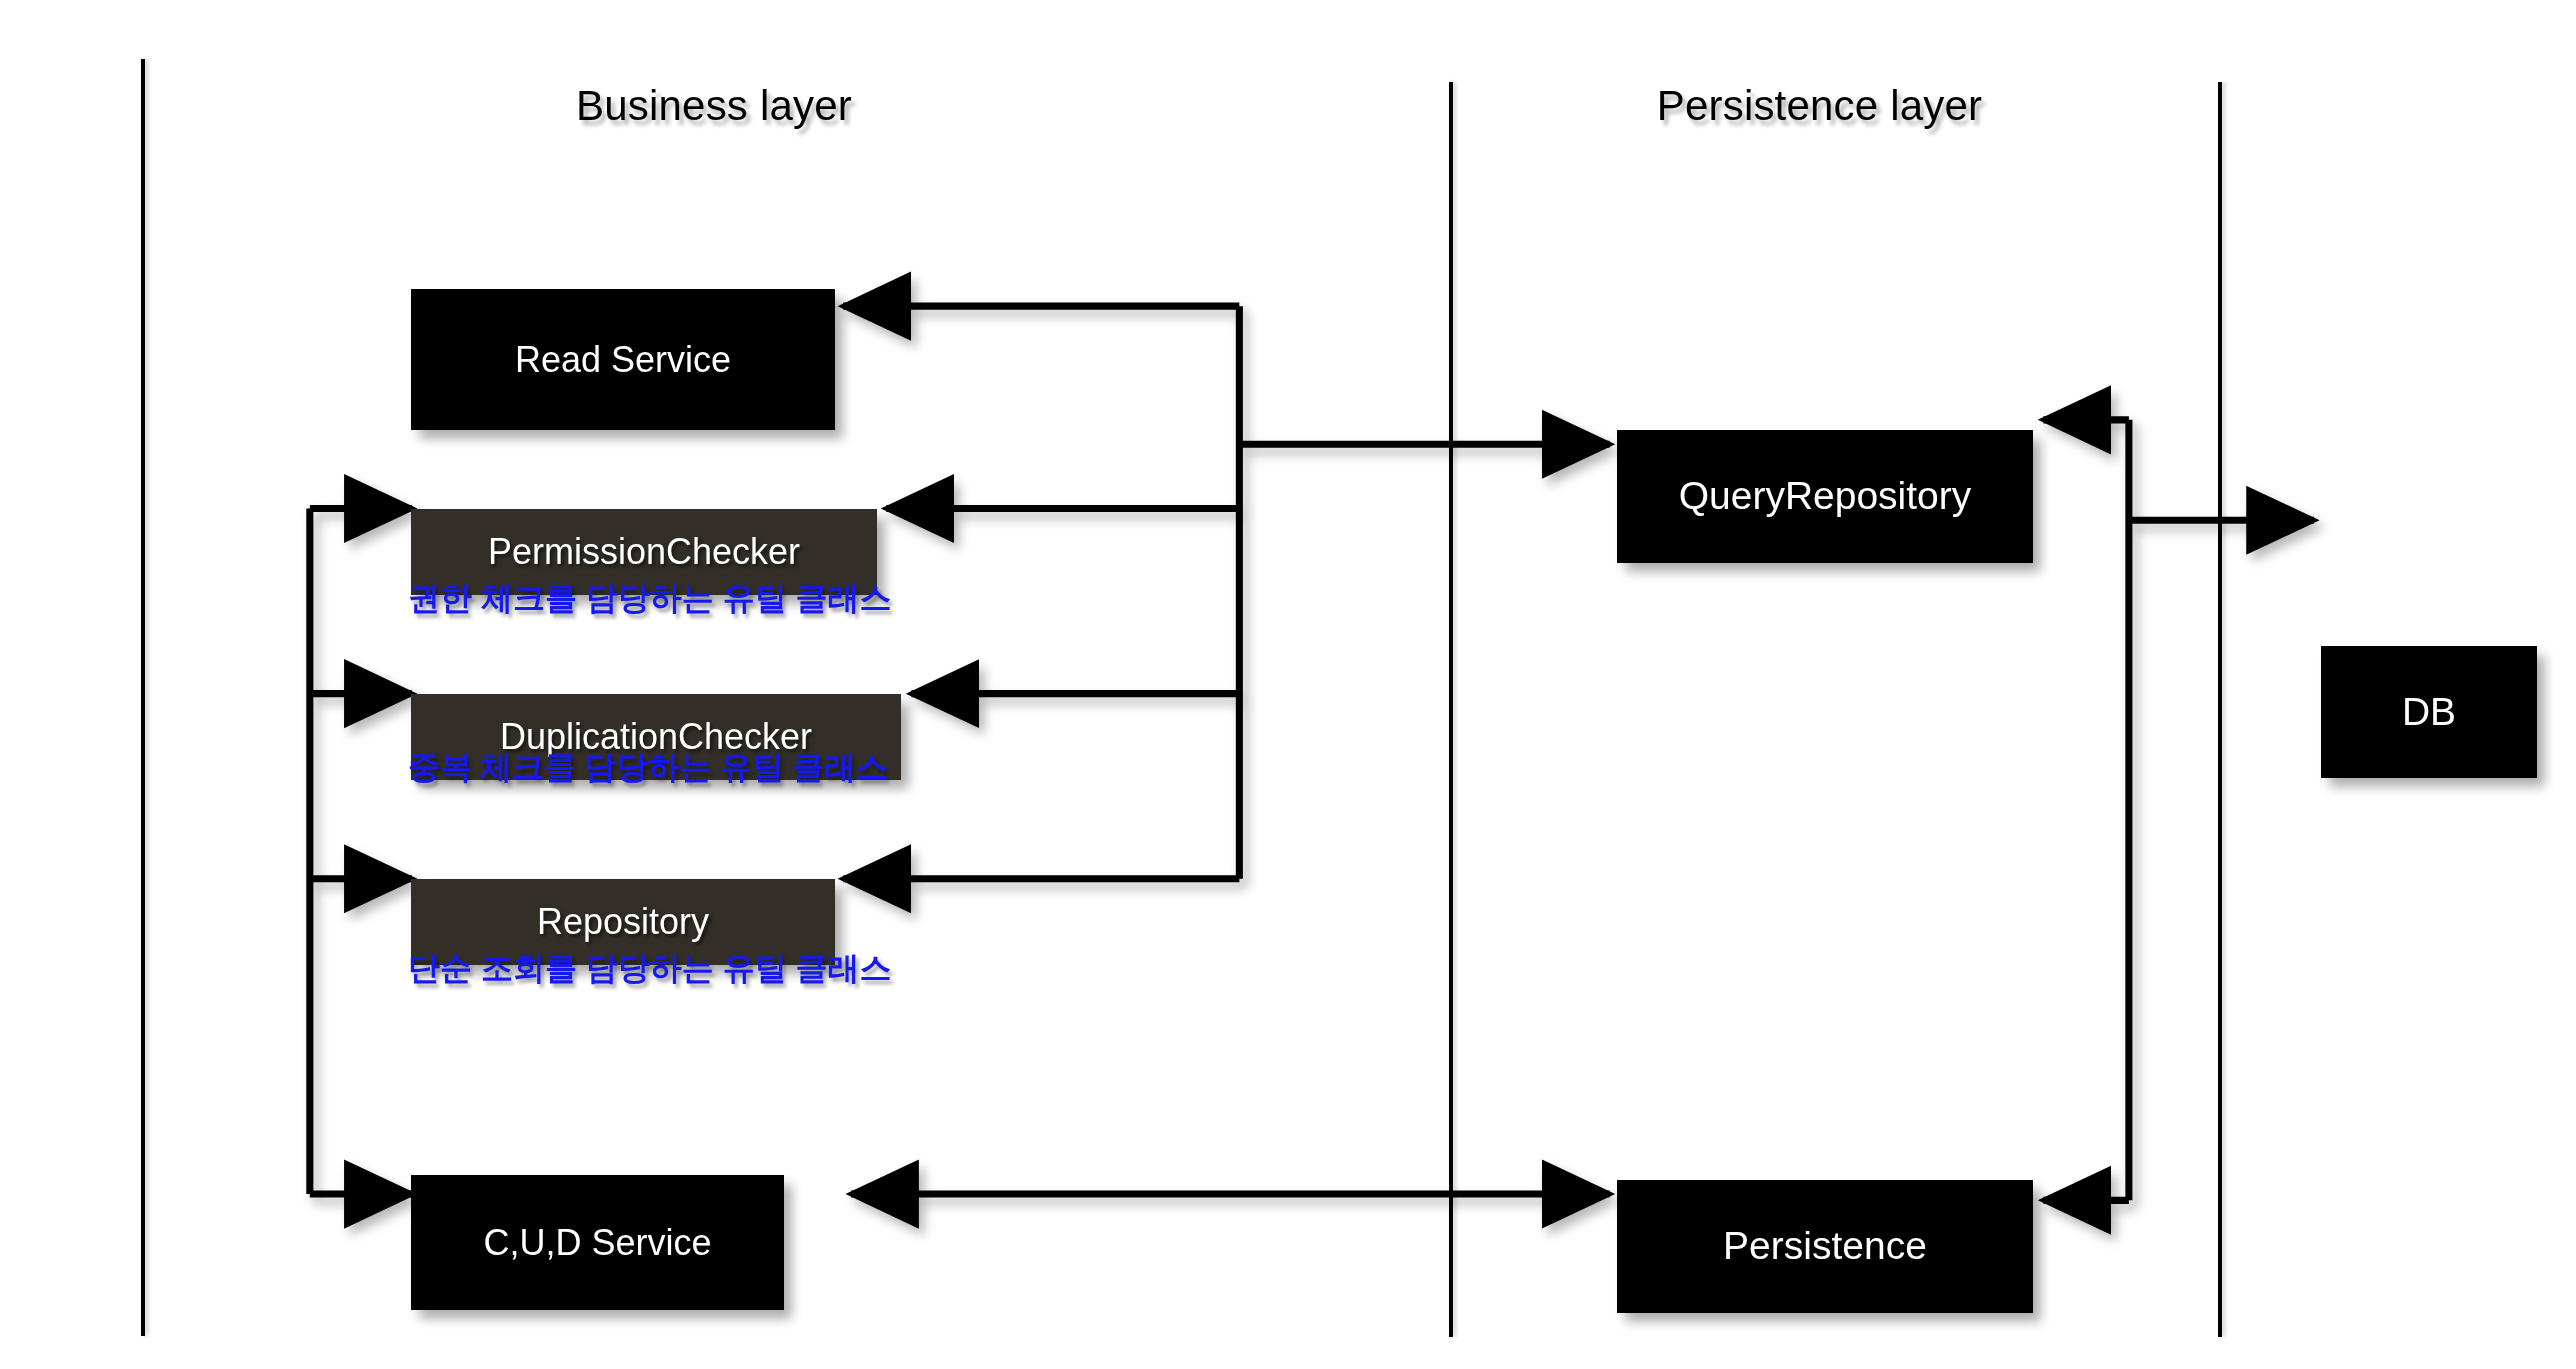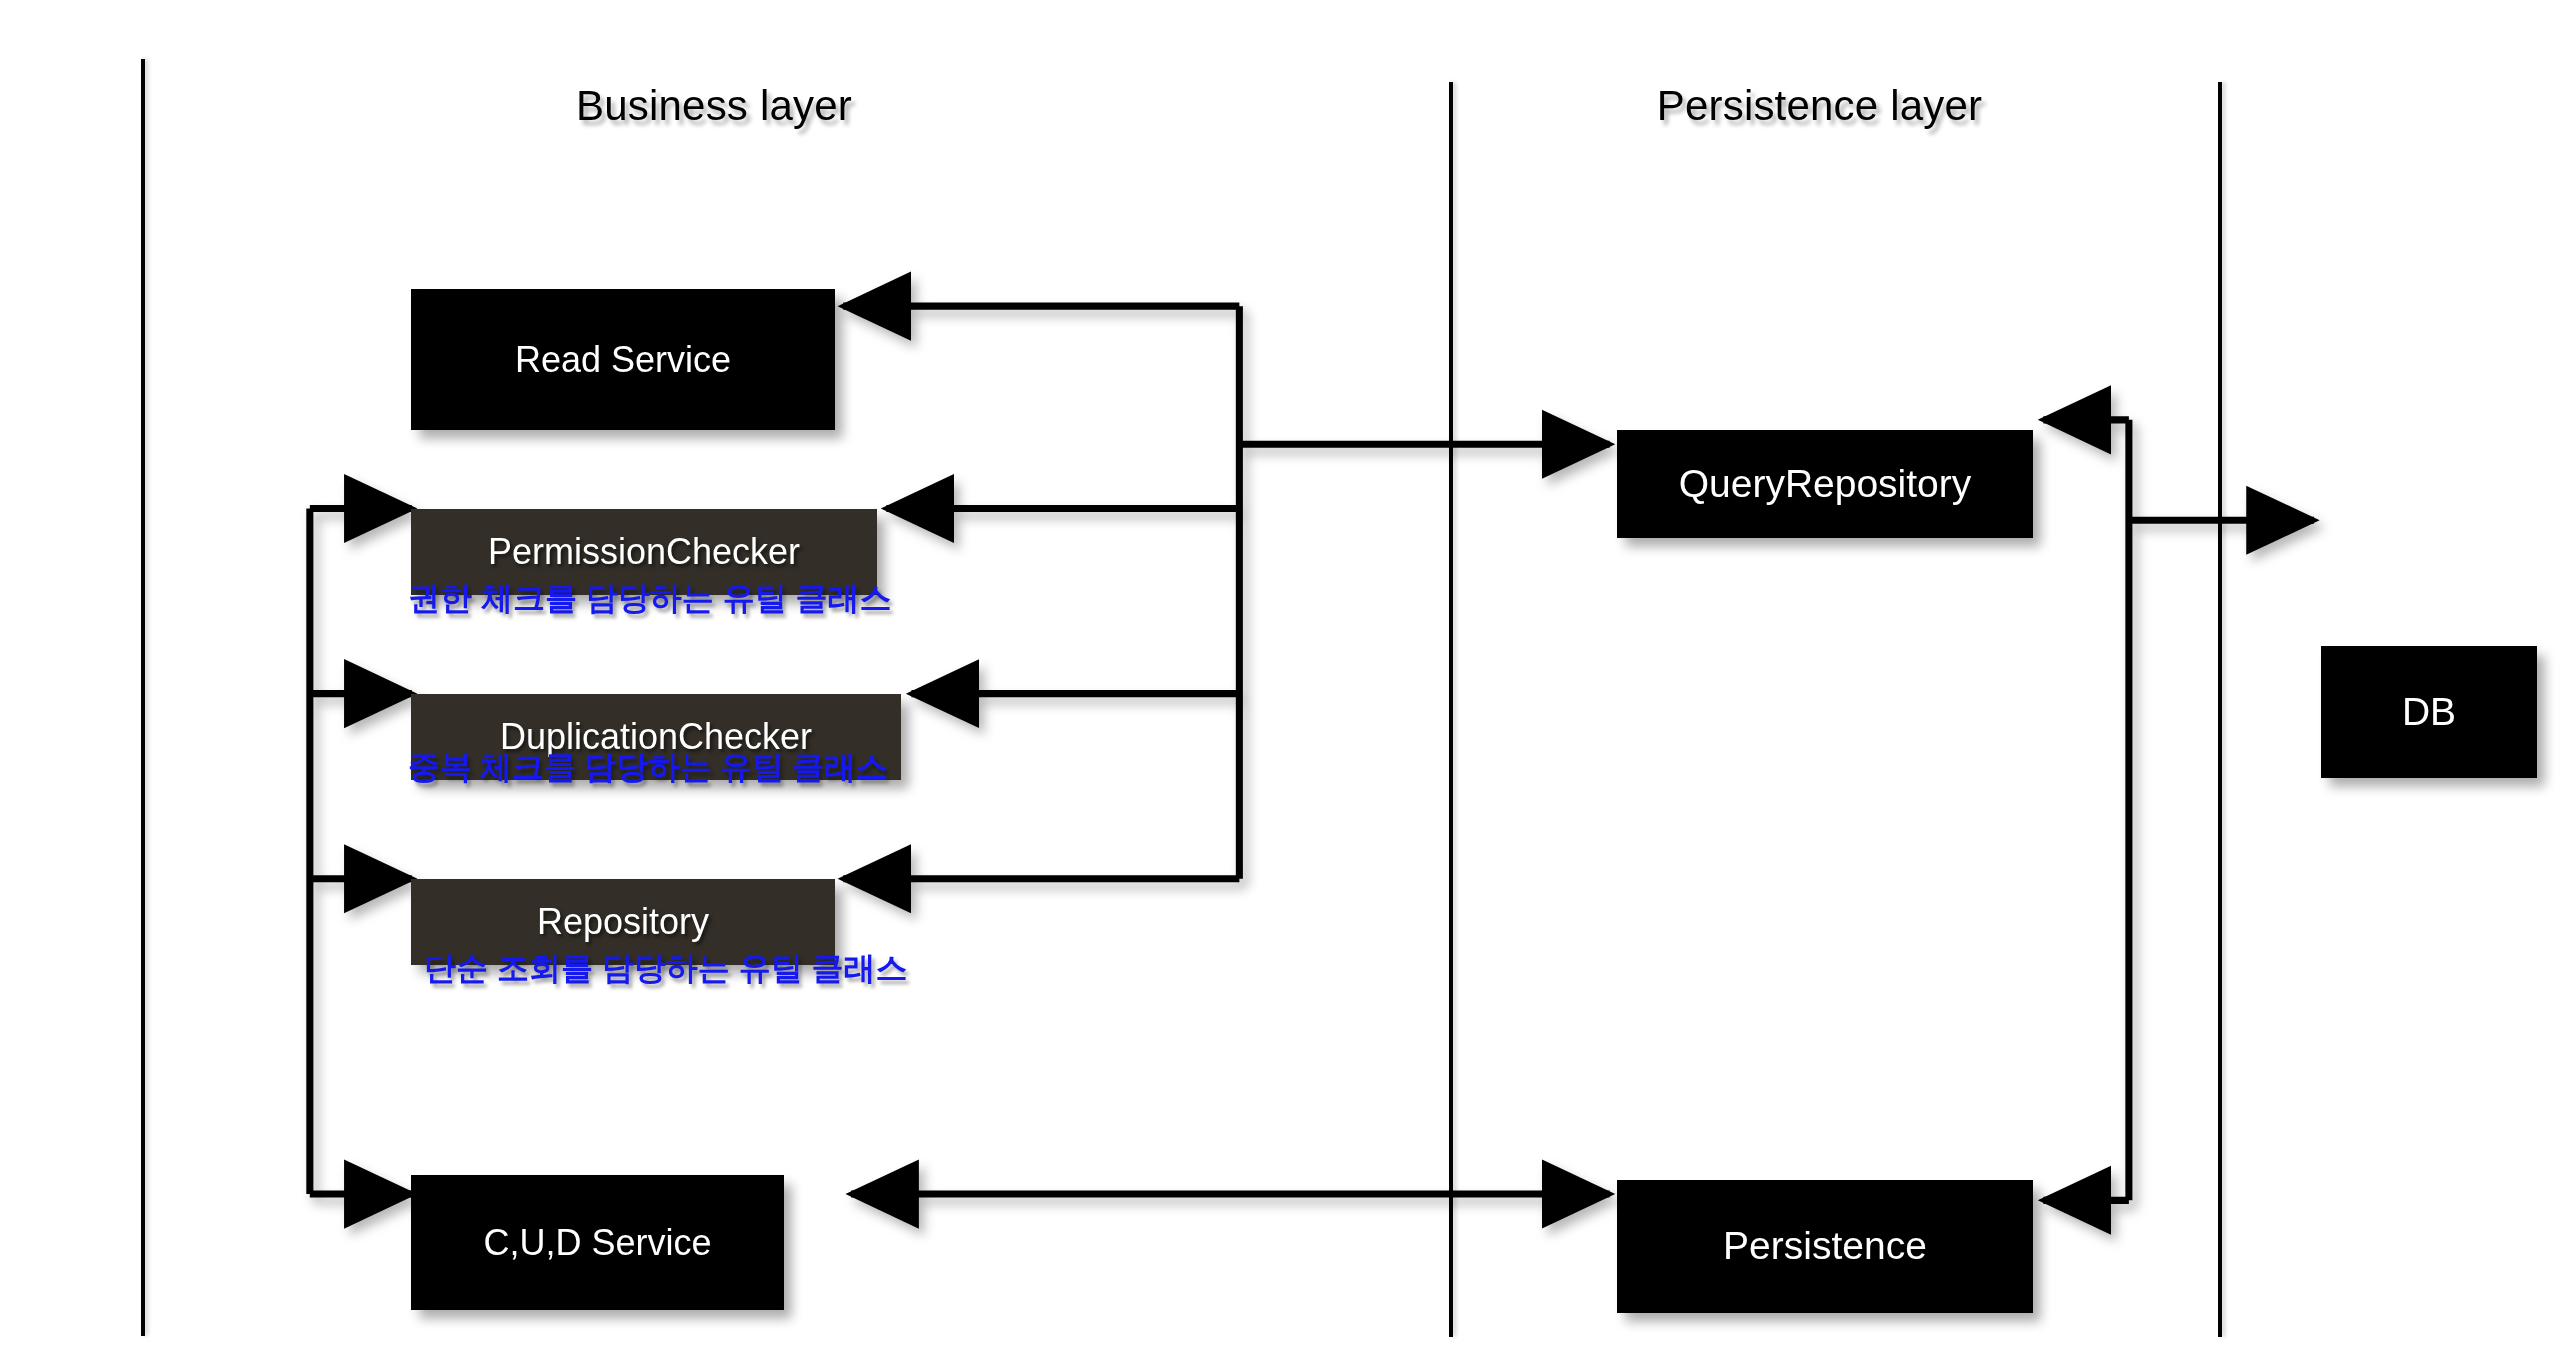--- a/index.html
+++ b/index.html
@@ -147,27 +147,27 @@
   <div class="caption" style="left:408px; top:577px;">권한 체크를 담당하는 유틸 클래스</div>
 
   <div class="node dark" style="left:411px; top:650px; width:490px; height:86px; font-size:36px;">
     <span>DuplicationChecker</span>
   </div>
   <div class="caption" style="left:408px; top:746px;font-family:Liberation Serif, serif;">중복 체크를 담당하는 유틸 클래스</div>
 
   <div class="node dark" style="left:411px; top:835px; width:424px; height:86px; font-size:36px;">
     <span>Repository</span>
   </div>
-  <div class="caption" style="left:408px; top:947px;margin-left:16px;">단순 조회를 담당하는 유틸 클래스</div>
+  <div class="caption" style="left:408px; top:947px;">단순 조회를 담당하는 유틸 클래스</div>
 
   <div class="node black" style="left:411px; top:1127px; width:373px; height:135px; font-size:36px;">
     <span>C,U,D Service</span>
   </div>
 
-  <div class="node black" style="left:1617px; top:382px; width:416px; height:108px; font-size:39px;">
+  <div class="node black" style="left:1617px; top:382px; width:416px; height:133px; font-size:39px;">
     <span>QueryRepository</span>
   </div>
 
   <div class="node black" style="left:1617px; top:1132px; width:416px; height:133px; font-size:39px;">
     <span>Persistence</span>
   </div>
 
   <div class="node black" style="left:2321px; top:598px; width:216px; height:132px; font-size:39px;">
     <span>DB</span>
   </div>

